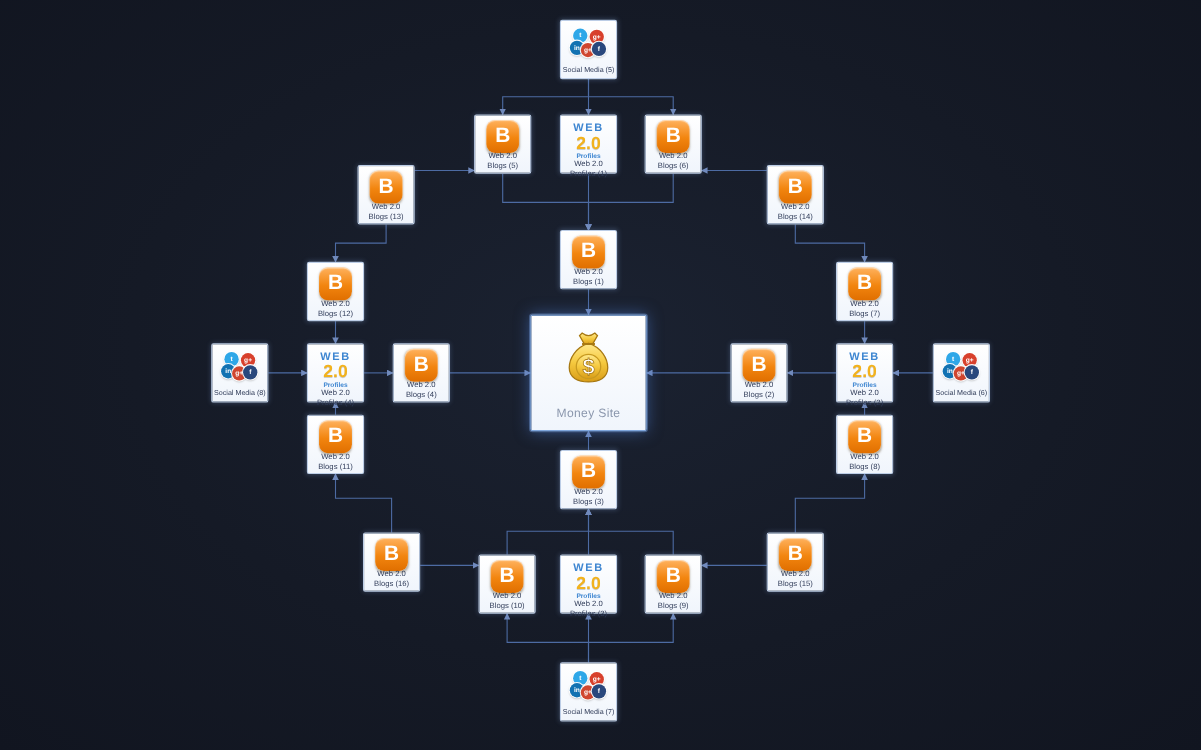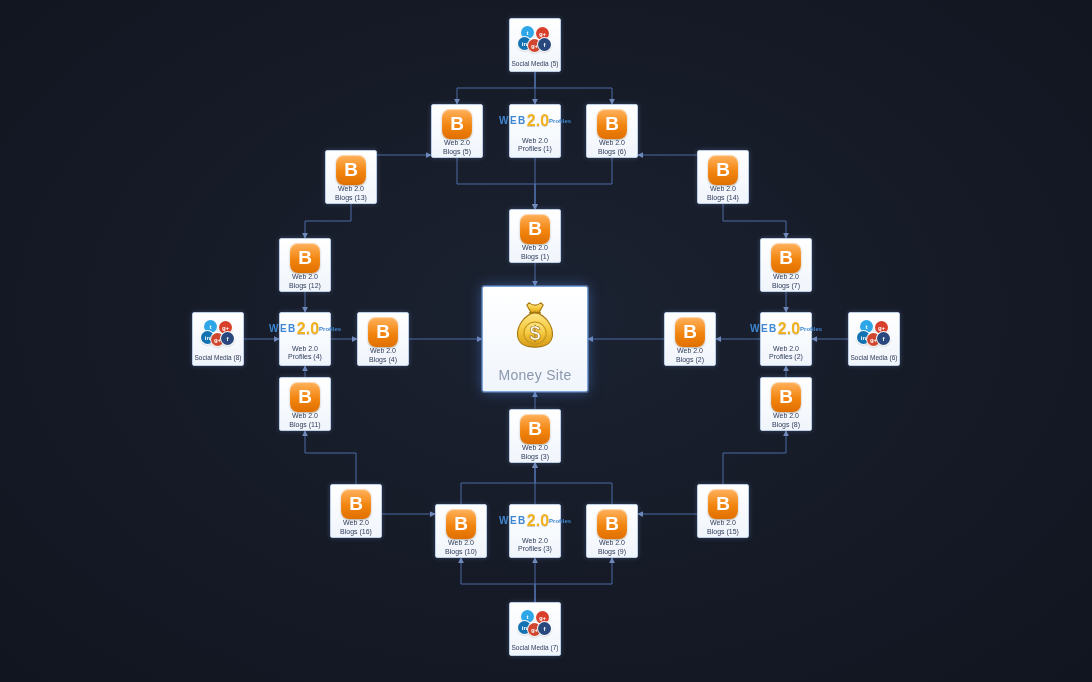--- a/index.html
+++ b/index.html
@@ -21,31 +21,31 @@
   }
   .node .label{
     font-size:7px;line-height:1.25;color:#2f3b58;text-align:center;white-space:nowrap;
   }
   .node.social .label{font-size:6.5px;}
   .node.money{
     border:1px solid #7fa6dc;
     box-shadow:0 0 0 1px rgba(120,160,220,.45), 0 0 14px rgba(80,130,220,.5);
     padding:10px 4px 7px 4px;
   }
-  .node.money .label{font-size:14px;color:#8b97ad;letter-spacing:.3px;}
+  .node.money .label{font-size:11px;color:#8b97ad;letter-spacing:.3px;}
 
   .icon{flex:0 0 auto;}
   .icon-blogger{
     width:30px;height:30px;border-radius:8px;
     background:linear-gradient(180deg,#ffb25e 0%,#f2850f 55%,#e06f00 100%);
     color:#ffffff;font-weight:700;font-size:19px;
     display:flex;align-items:center;justify-content:center;
     box-shadow:inset 0 1px 1px rgba(255,255,255,.55), 0 1px 2px rgba(60,40,0,.35);
   }
-  .icon-web20{display:flex;flex-direction:row;align-items:center;line-height:1;margin-top:3px;}
+  .icon-web20{display:flex;flex-direction:column;align-items:center;line-height:1;margin-top:3px;}
   .icon-web20 .t1{color:#3e86d1;font-weight:700;font-size:10px;letter-spacing:1.5px;}
   .icon-web20 .t2{color:#f2b21d;font-weight:700;font-size:16px;text-shadow:0 1px 0 rgba(0,0,0,.18);margin-top:1px;}
   .icon-web20 .t3{color:#3e86d1;font-weight:700;font-size:6px;margin-top:1px;}
   .icon-social{position:relative;width:34px;height:26px;margin-top:3px;}
   .icon-social .c{
     position:absolute;width:13px;height:13px;border-radius:50%;
     color:#fff;font-size:6px;font-weight:700;
     display:flex;align-items:center;justify-content:center;
     box-shadow:0 0 0 1px rgba(255,255,255,.95), 0 1px 2px rgba(0,0,0,.4);
   }

